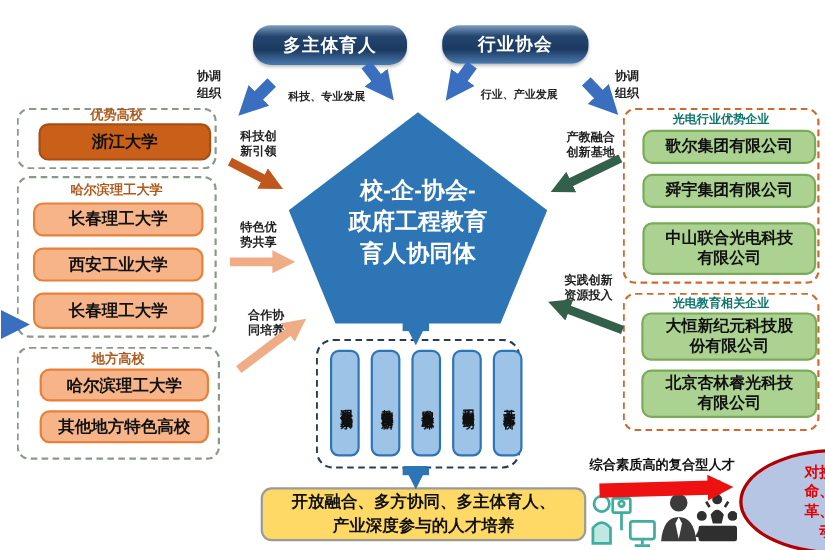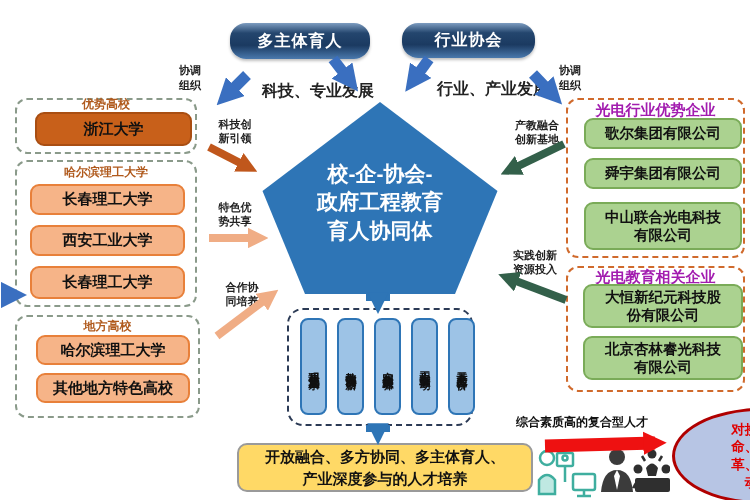--- a/index.html
+++ b/index.html
@@ -7,32 +7,32 @@
   .abs{position:absolute;box-sizing:border-box;}
   .pre{white-space:pre-line;}
   .center{display:flex;align-items:center;justify-content:center;text-align:center;}
 
   
   .org-pill{background:linear-gradient(180deg,#7d9cc0 0%,#24466e 28%,#1b3a61 62%,#4a79ad 100%);
     border-radius:16px;color:#ffffff;font-weight:bold;font-size:16px;letter-spacing:1px;
     box-shadow:0 2px 3px rgba(0,0,0,.25);}
 
   .coord-label{font-size:11px;font-weight:bold;color:#222;line-height:1.35;}
-  .flow-small{font-size:16px;font-weight:bold;color:#222;}
+  .flow-small{font-size:10px;font-weight:bold;color:#222;}
 
   
   .grp-left{border:2px dashed #8a9a8a;border-radius:12px;}
   .grp-title-left{font-size:12px;font-weight:bold;color:#b05a1d;text-align:center;}
   .univ-box{background:#f6b488;border:2px solid #e8803a;border-radius:9px;
     font-size:15px;font-weight:bold;color:#111;}
   .univ-box.dark{background:#c8601a;border-color:#a94e12;}
 
   
   .grp-right{border:2px dashed #d06a2c;border-radius:12px;}
-  .grp-title-right{font-size:15px;font-weight:bold;color:#a21caf;text-align:center;}
+  .grp-title-right{font-size:11px;font-weight:bold;color:#0f766e;text-align:center;}
   .co-box{background:#abd290;border:2px solid #7aab58;border-radius:9px;
     font-size:14.5px;font-weight:bold;color:#111;line-height:1.25;}
 
   
   .pentagon{background:#2e75b6;
     clip-path:polygon(50% 1%,97% 46%,80% 98%,20% 98%,3% 46%);}
   .pent-text{color:#ffffff;font-weight:bold;font-size:21px;line-height:1.35;text-align:center;}
 
   
   .arrow-label{font-size:11px;font-weight:bold;color:#222;line-height:1.3;text-align:center;}
@@ -118,21 +118,21 @@
 <div class="abs measures-wrap" style="left:287px;top:308px;width:186px;height:118px;"></div>
 <div class="abs measure-box" style="left:300px;top:318px;width:27px;height:97px;">课程优化集成共享</div>
 <div class="abs measure-box" style="left:337px;top:318px;width:27px;height:97px;">教学方法协同创新</div>
 <div class="abs measure-box" style="left:374px;top:318px;width:27px;height:97px;">实践创新意识培养</div>
 <div class="abs measure-box" style="left:411px;top:318px;width:27px;height:97px;">工程案例引导驱动</div>
 <div class="abs measure-box" style="left:448px;top:318px;width:27px;height:97px;">基于产出多元评价</div>
 
 <div class="abs banner center pre" style="left:237px;top:443px;width:296px;height:49px;">开放融合、多方协同、多主体育人、
 产业深度参与的人才培养</div>
 
-<div class="abs talent-label" style="left:516px;top:414px;width:140px;">综合素质高的复合型人才</div>
+<div class="abs talent-label" style="left:536px;top:414px;width:140px;">综合素质高的复合型人才</div>
 
 <div class="abs goal-ellipse center pre" style="left:672px;top:408px;width:178px;height:96px;padding-left:8px;">对接科技革
 命、产业变
 革、创新驱
 动战略</div>
 
 <svg class="abs" style="left:535px;top:448px;" width="135" height="52" viewBox="0 0 135 52">
 
   <g fill="none" stroke="#3fae9f" stroke-width="2.5">
     <circle cx="12" cy="10" r="7"></circle>

